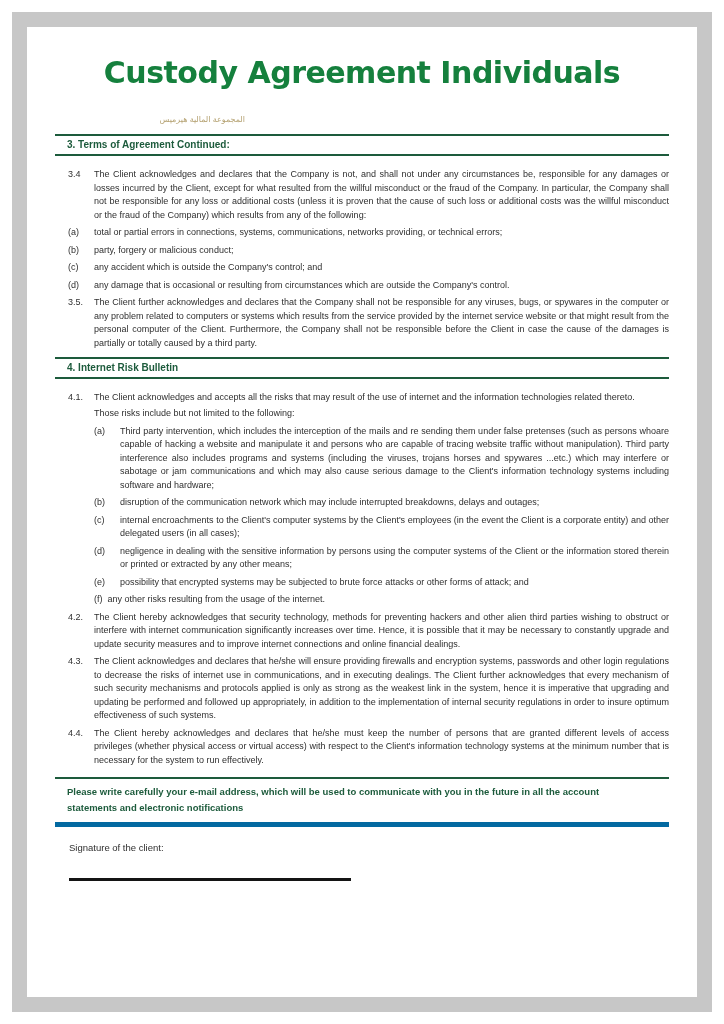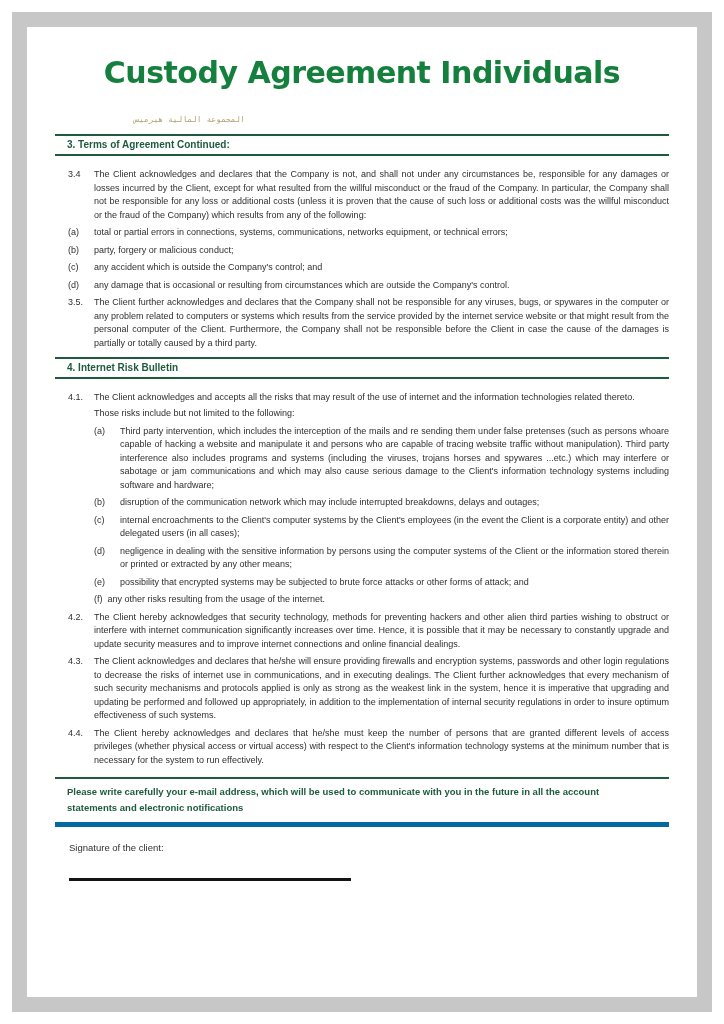--- a/index.html
+++ b/index.html
@@ -20,21 +20,21 @@
 
   
   .brand-row { display: flex; justify-content: space-between; align-items: flex-start; margin-top: 22px; }
   .logo { width: 240px; }
   .logo-clip { height: 15px; overflow: hidden; display: flex; align-items: flex-end; gap: 7px; }
   .logo-bar { width: 16px; height: 4px; background: #16404f; margin-bottom: 3px; flex-shrink: 0; }
   .logo-text {
     font-family: "DejaVu Sans", sans-serif; font-weight: 700; font-size: 23px;
     color: #16404f; letter-spacing: 1px; line-height: 1; margin-bottom: -7px; white-space: nowrap;
   }
-  .logo-arabic { font-size: 8px; color: #b5a272; text-align: right; width: 190px; margin-top: 3px; font-family: Liberation Mono, monospace; }
+  .logo-arabic { font-size: 8px; color: #b5a272; text-align: right; width: 190px; margin-top: 3px; }
 
   .hdr-right { width: 256px; }
   .appendix-label {
     color: #1d5b3c; font-weight: 700; font-size: 11px; text-align: right; letter-spacing: 0.2px;
   }
   .appendix-rule { height: 2px; background: #cdbd8b; width: 118px; margin: 4px 0 0 auto; }
   .fields { display: flex; gap: 3px; margin-top: 9px; }
   .field {
     border: 1.6px solid #d9cd9b; height: 22px; display: flex; align-items: center;
     padding-left: 6px; font-size: 10.5px; color: #2e5a4d; background: #fff;
@@ -92,21 +92,21 @@
 
     <div class="sec-heading">3. Terms of Agreement Continued:</div>
 
     <div class="clauses">
       <div class="clause spaced">
         <span class="marker">3.4</span>
         <p class="ctext">The Client acknowledges and declares that the Company is not, and shall not under any circumstances be, responsible for any damages or losses incurred by the Client, except for what resulted from the willful misconduct or the fraud of the Company. In particular, the Company shall not be responsible for any loss or additional costs (unless it is proven that the cause of such loss or additional costs was the willful misconduct or the fraud of the Company) which results from any of the following:</p>
       </div>
       <div class="clause spaced">
         <span class="marker">(a)</span>
-        <p class="ctext">total or partial errors in connections, systems, communications, networks equipment, or technical errors;</p>
+        <p class="ctext">total or partial errors in connections, systems, communications, networks providing, or technical errors;</p>
       </div>
       <div class="clause spaced">
         <span class="marker">(b)</span>
         <p class="ctext">party, forgery or malicious conduct;</p>
       </div>
       <div class="clause spaced">
         <span class="marker">(c)</span>
         <p class="ctext">any accident which is outside the Company's control; and</p>
       </div>
       <div class="clause spaced">

